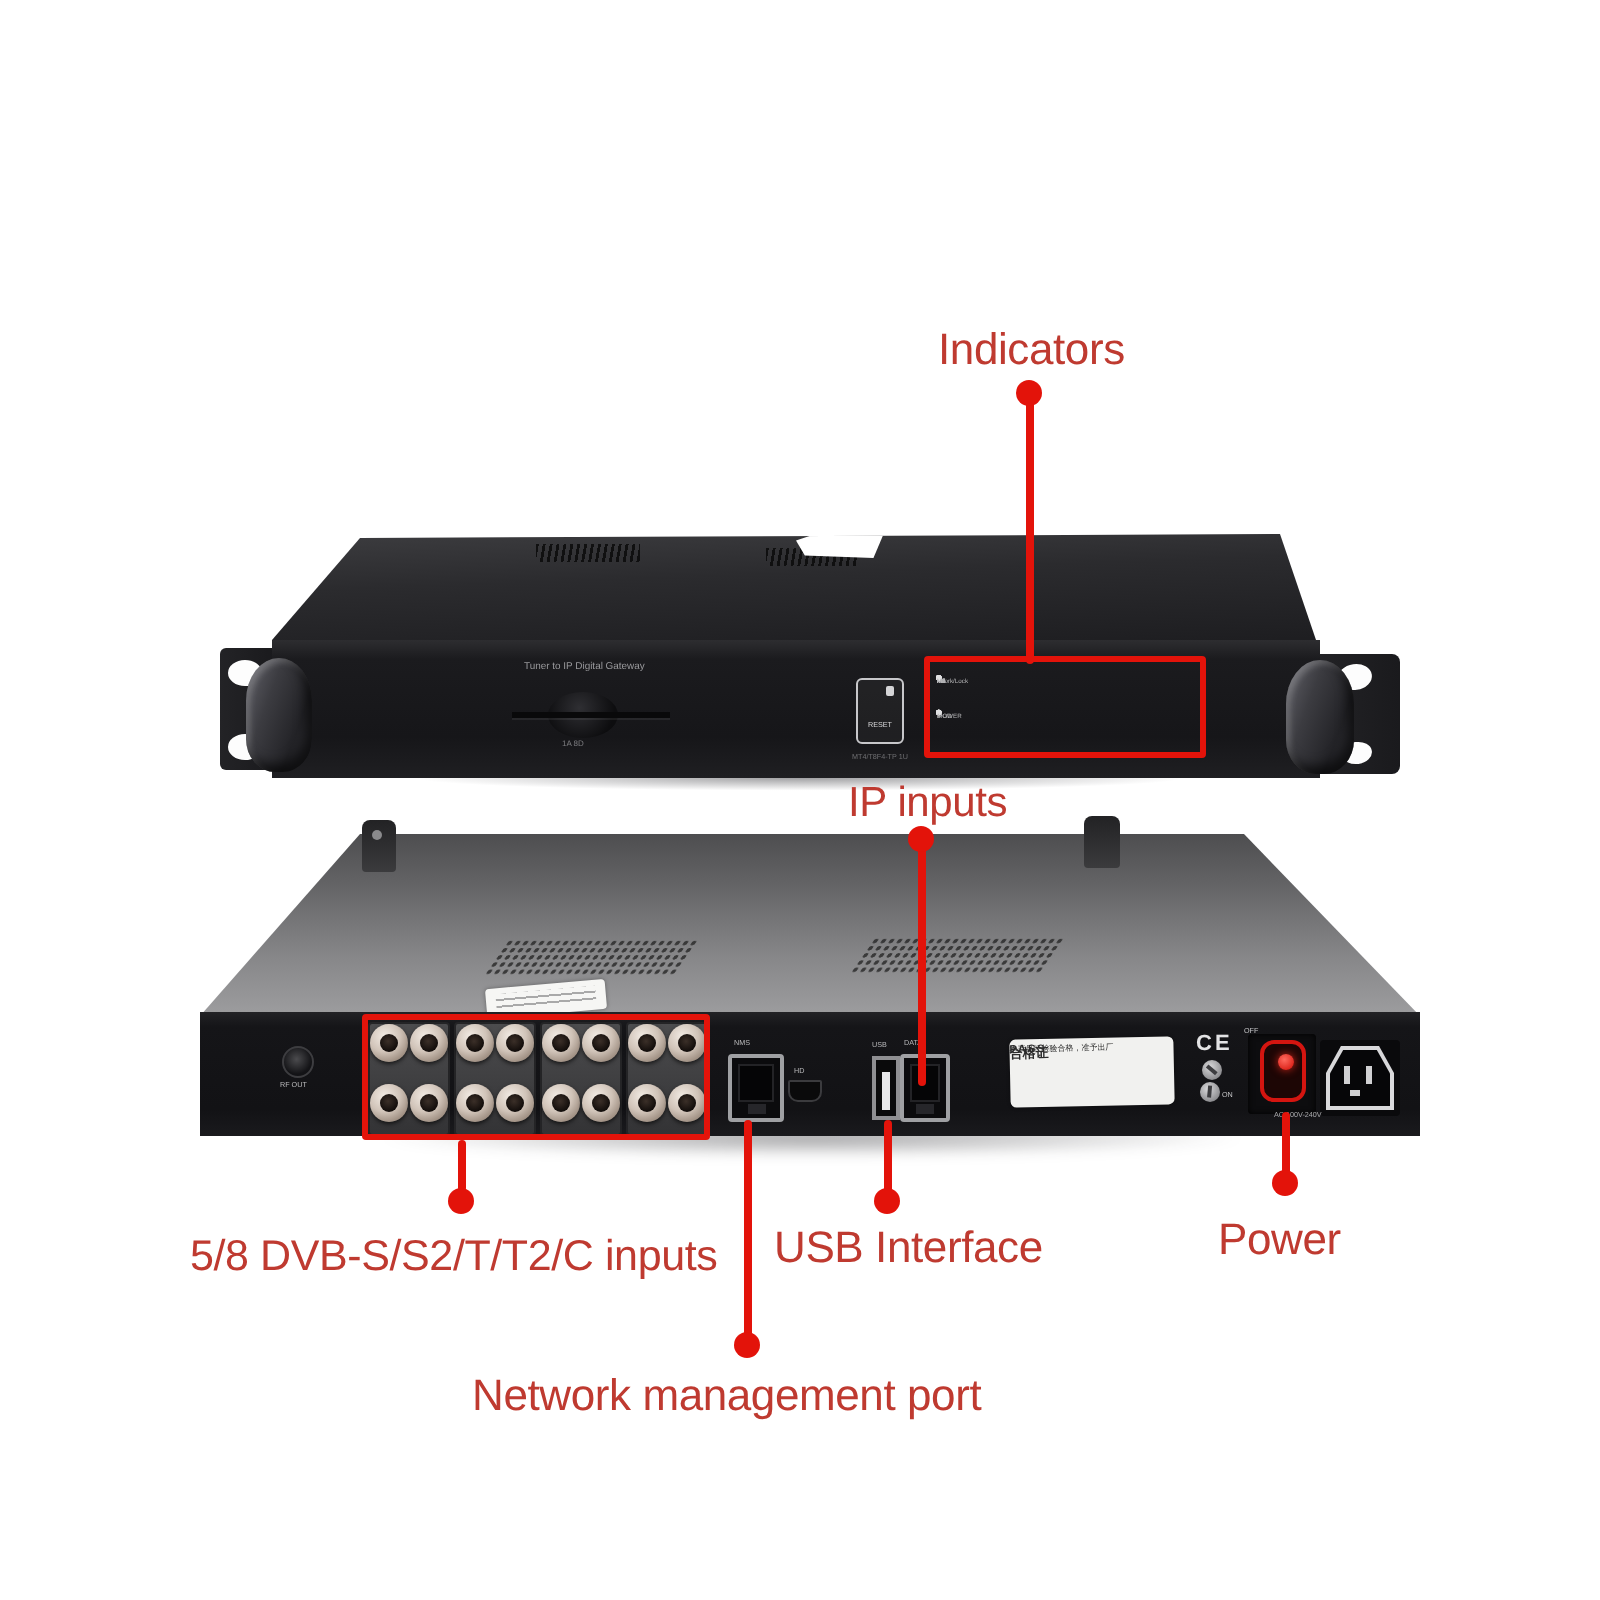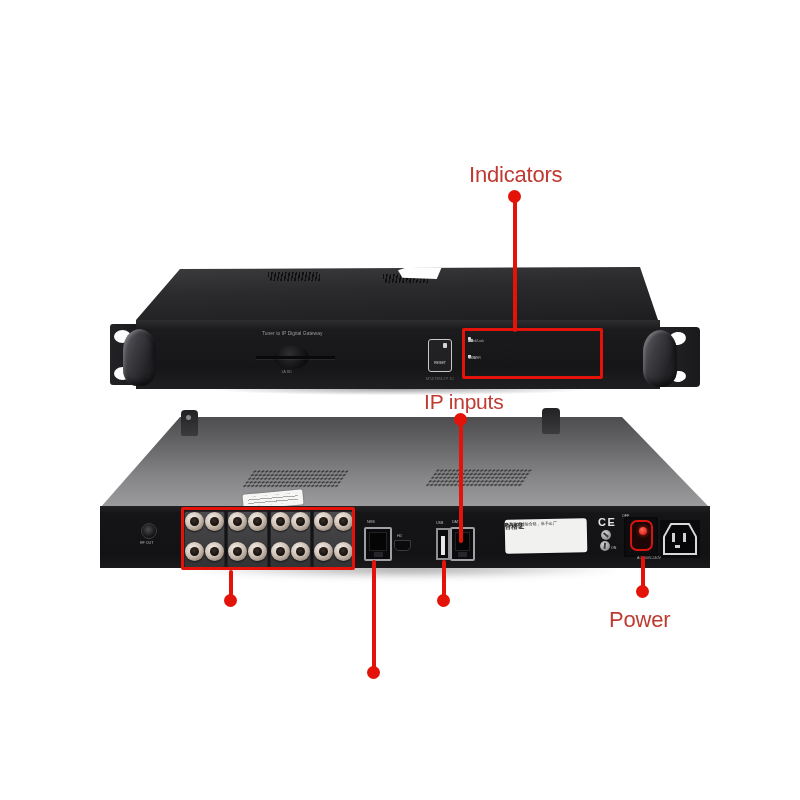--- a/index.html
+++ b/index.html
@@ -360,24 +360,27 @@
   <div class="ann-vline" style="left:513px;top:196px;height:136px;"></div>
   <div class="hl-box" style="left:462px;top:328px;width:141px;height:51px;"></div>
 
   <div class="ann-text" style="left:424px;top:390px;font-size:21px;">IP inputs</div>
   <div class="ann-dot" style="left:454px;top:413px;"></div>
   <div class="ann-vline" style="left:459px;top:419px;height:124px;"></div>
 
   <div class="hl-box" style="left:181px;top:507px;width:174px;height:63px;"></div>
   <div class="ann-vline" style="left:229px;top:570px;height:26px;"></div>
   <div class="ann-dot" style="left:224px;top:594px;"></div>
+  <div class="ann-text" style="left:95px;top:617px;font-size:21.5px;">5/8 DVB-S/S2/T/T2/C inputs</div>
 
   <div class="ann-vline" style="left:372px;top:560px;height:110px;"></div>
   <div class="ann-dot" style="left:367px;top:666px;"></div>
+  <div class="ann-text" style="left:236px;top:686px;">Network management port</div>
 
   <div class="ann-vline" style="left:442px;top:560px;height:38px;"></div>
   <div class="ann-dot" style="left:437px;top:594px;"></div>
+  <div class="ann-text" style="left:387px;top:612px;">USB Interface</div>
 
   <div class="ann-vline" style="left:641px;top:556px;height:33px;"></div>
   <div class="ann-dot" style="left:636px;top:585px;"></div>
   <div class="ann-text" style="left:609px;top:608px;">Power</div>
 
 </div>
 
 </body></html>

